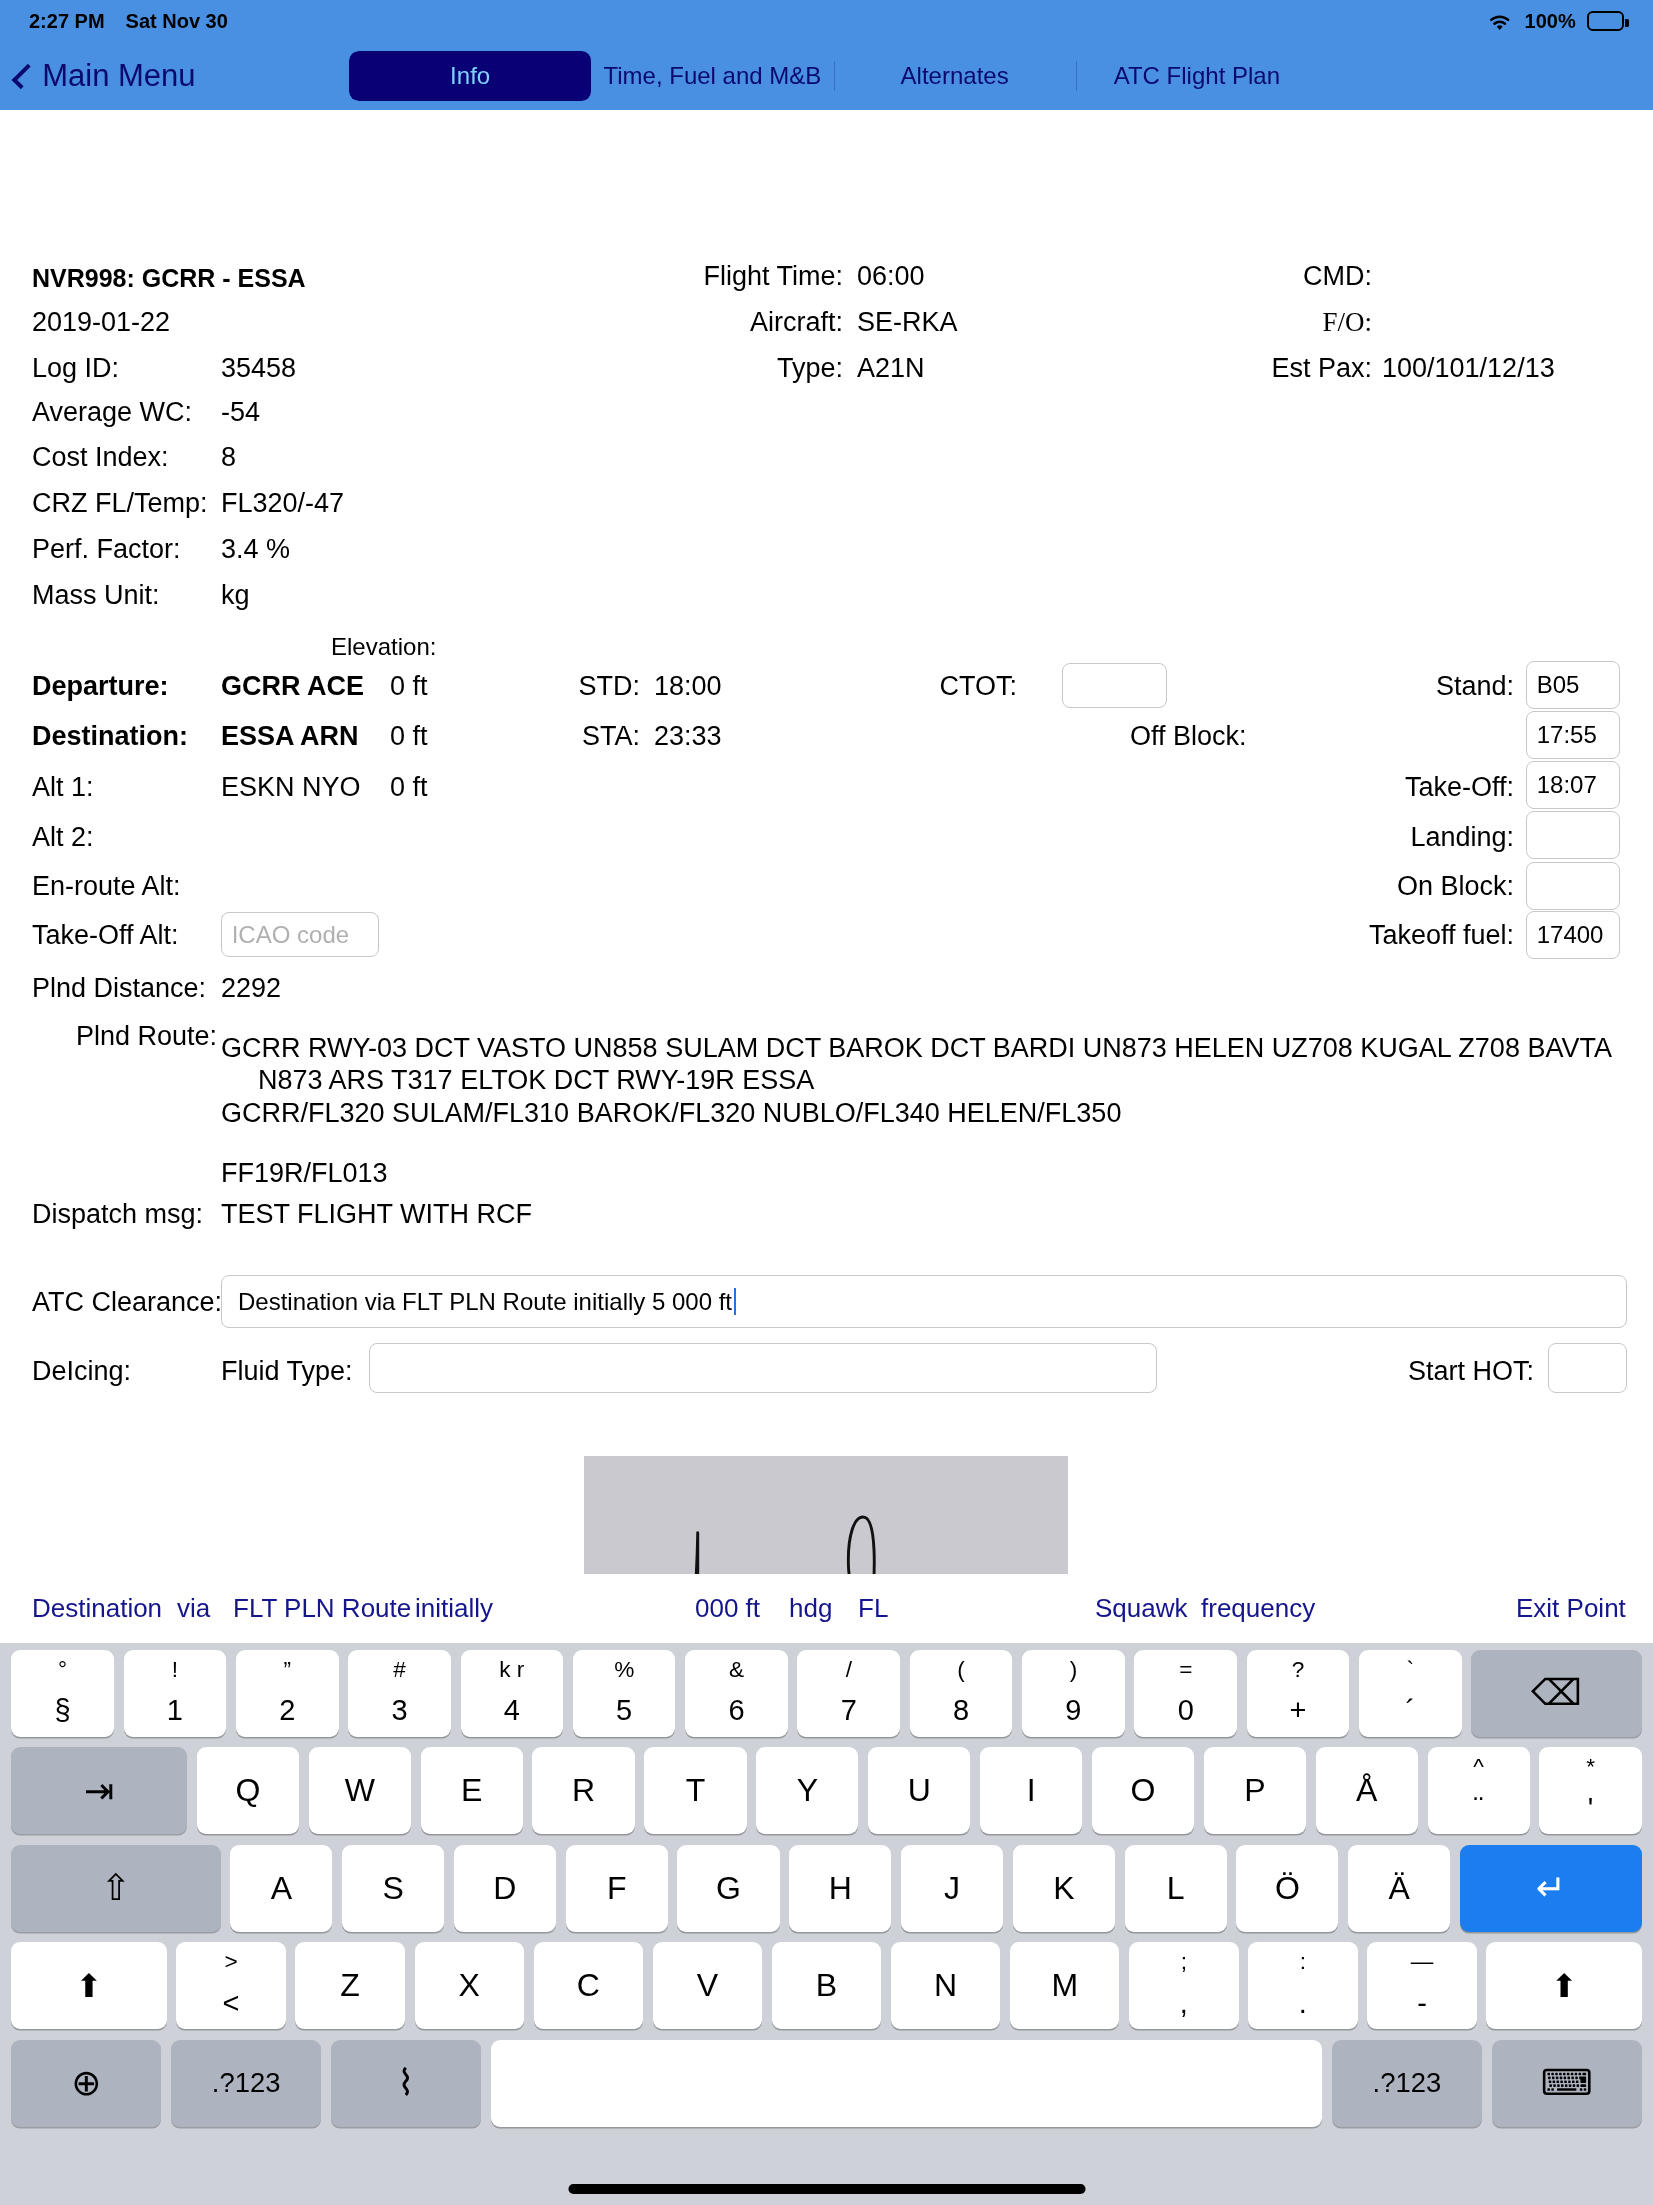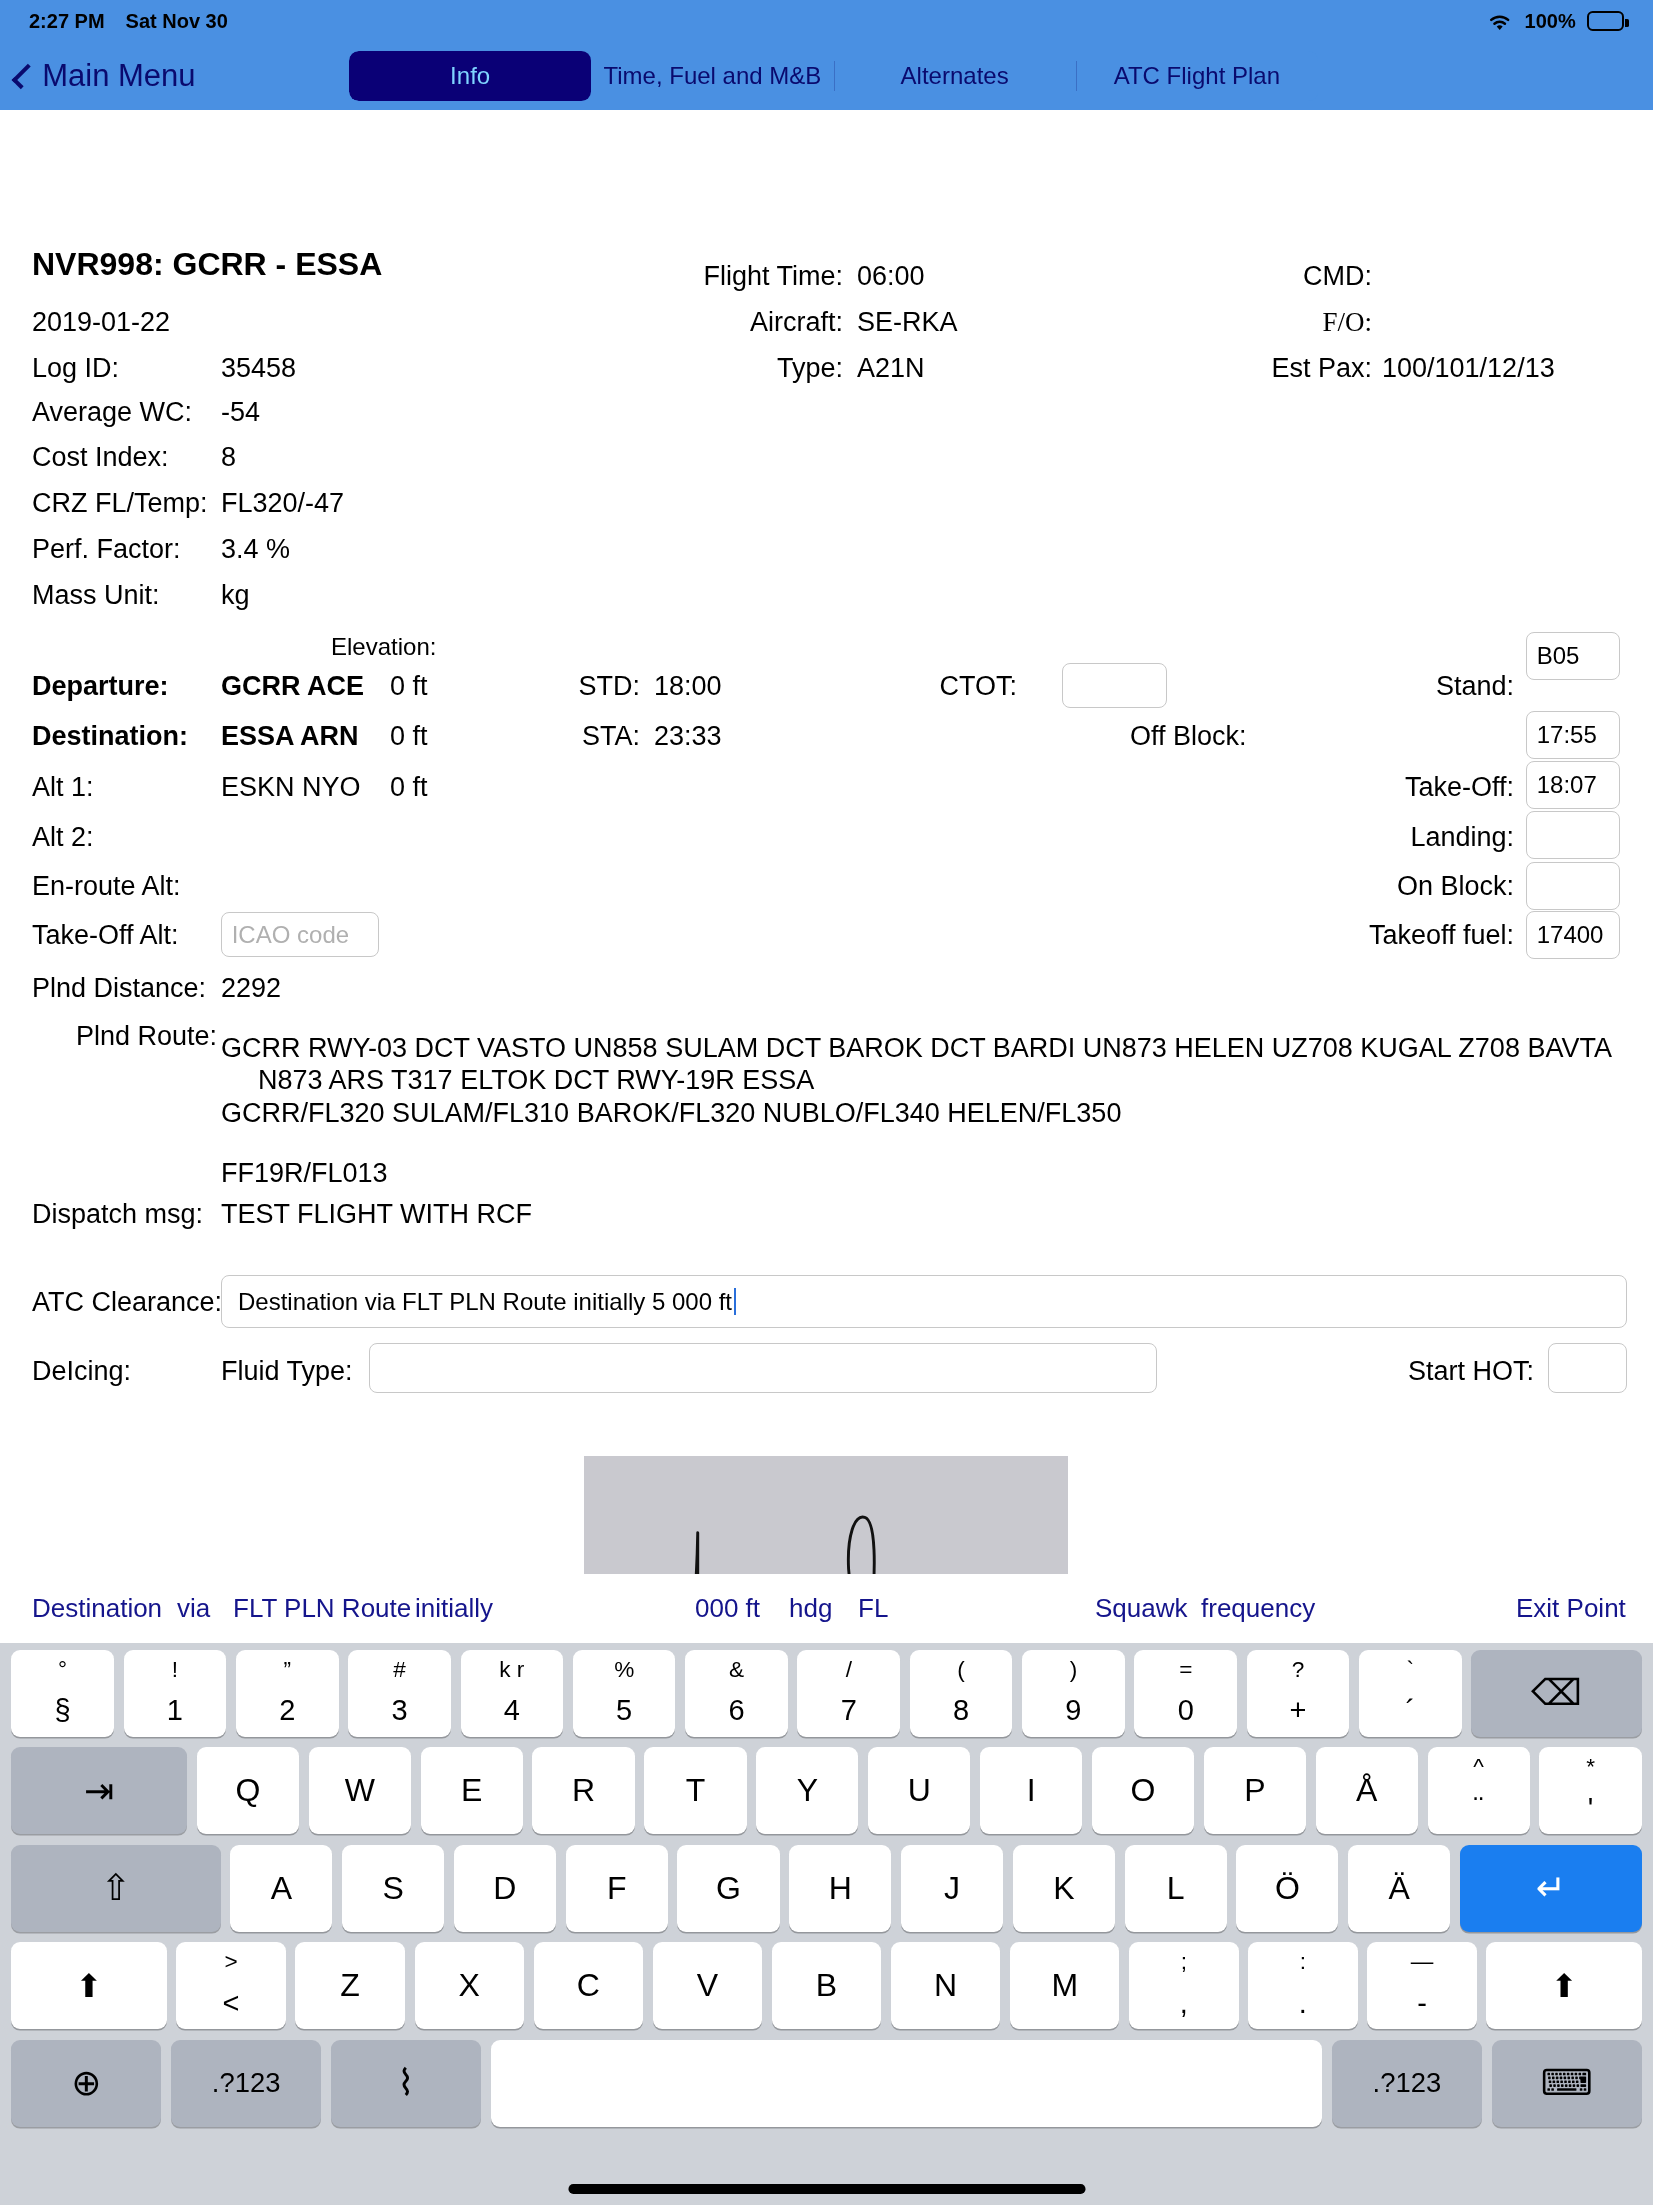--- a/index.html
+++ b/index.html
@@ -205,21 +205,21 @@
         <span>Alternates</span>
       </div>
     <div class="seg">
         <span>ATC Flight Plan</span>
       </div>
   </div>
 </div>
 
 <div class="content">
 
-  <div class="abs txt bold" style="left:32px; top:138px; font-size:32px;">NVR998: GCRR - ESSA</div>
+  <div class="abs txt bold" style="left:32px; top:156px; font-size:25px;">NVR998: GCRR - ESSA</div>
   <div class="abs txt" style="left:32px; top:199px;">2019-01-22</div>
 
   <div class="abs txt" style="left:32px; top:245px;">Log ID:</div>
   <div class="abs txt" style="left:221px; top:245px;">35458</div>
 
   <div class="abs txt" style="left:32px; top:289px;">Average WC:</div>
   <div class="abs txt" style="left:221px; top:289px;">-54</div>
 
   <div class="abs txt" style="left:32px; top:334px;">Cost Index:</div>
   <div class="abs txt" style="left:221px; top:334px;">8</div>
@@ -277,21 +277,21 @@
   <div class="abs txt" style="left:654px; top:563px;">18:00</div>
   <div class="abs txt" style="left:484px; top:613px; width:156px; text-align:right;">STA:</div>
   <div class="abs txt" style="left:654px; top:613px;">23:33</div>
 
   <div class="abs txt" style="left:807px; top:563px; width:210px; text-align:right;">CTOT:</div>
   <div class="tf abs" style="left:1062px; top:553px; width:105px; height:45px;">
     <span></span>
   </div>
 
   <div class="abs txt" style="left:1130px; top:563px; width:384px; text-align:right;">Stand:</div>
-  <div class="tf abs" style="left:1526px; top:522px; width:94px; height:48px;">
+  <div class="tf abs" style="left:1526px; top:551px; width:94px; height:48px;">
       <span>B05</span>
     </div>
 
   <div class="abs txt" style="left:1130px; top:613px; width:384px; text-align:left;">Off Block:</div>
   <div class="tf abs" style="left:1526px; top:601px; width:94px; height:48px;">
       <span>17:55</span>
     </div>
 
   <div class="abs txt" style="left:1130px; top:664px; width:384px; text-align:right;">Take-Off:</div>
   <div class="tf abs" style="left:1526px; top:651px; width:94px; height:48px;">

